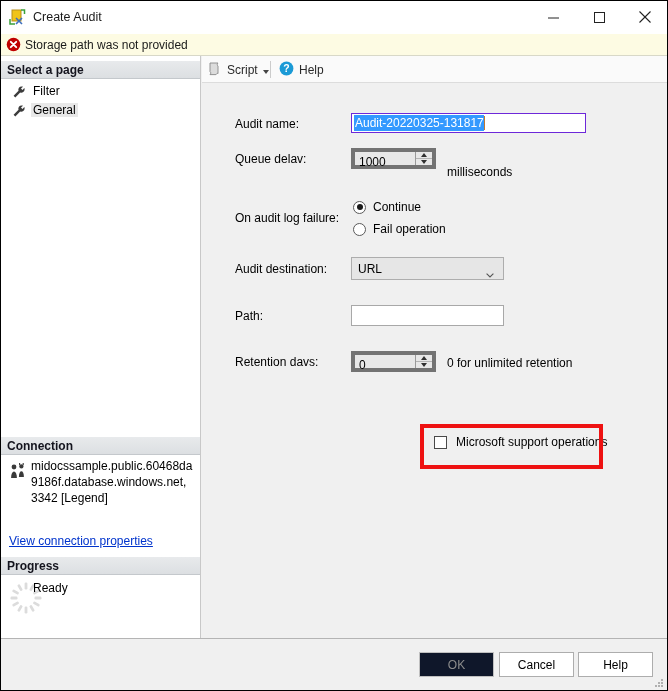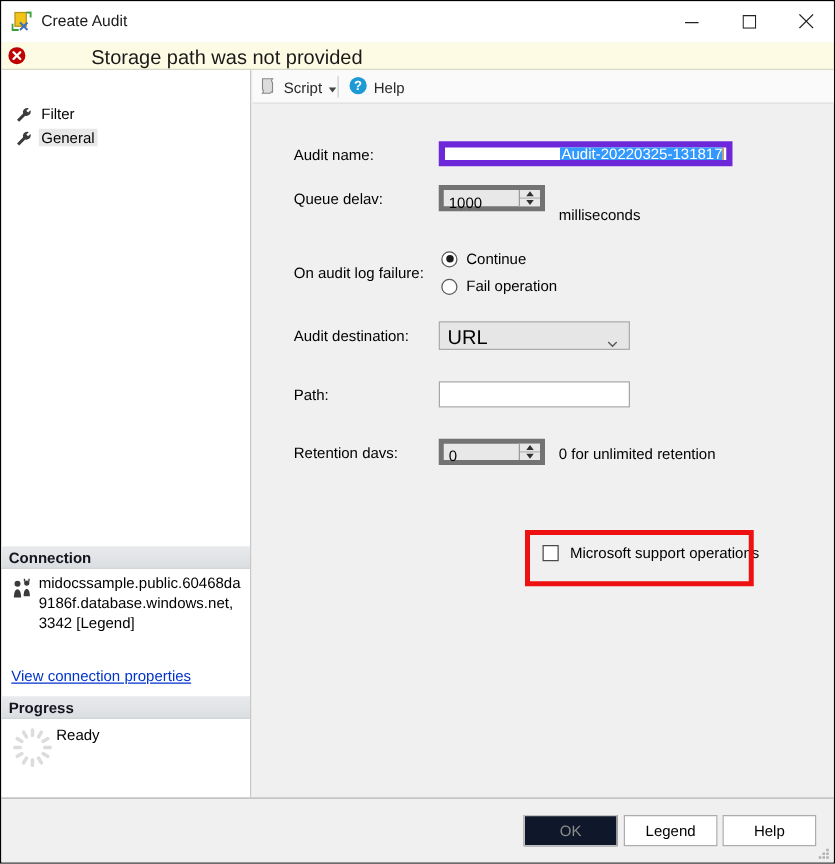--- a/index.html
+++ b/index.html
@@ -66,24 +66,23 @@
     box-sizing: border-box;
   }
   .warn-icon {
     position: absolute;
     left: 5px; top: 3px;
     width: 15px; height: 15px;
   }
   .warn-text {
     position: absolute;
     left: 24px; top: 4px;
-    font-size: 16px;
+    font-size: 12px;
     color: #1a1a1a;
     white-space: nowrap;
-    margin-left: 48px;
   }
 
   
   .leftpanel {
     position: absolute;
     left: 0; top: 55px;
     width: 200px; height: 582px;
     background: #ffffff;
     box-sizing: border-box;
     border-right: 1px solid #c8c8c8;
@@ -155,21 +154,21 @@
   }
 
   
   .spinner {
     position: absolute;
     left: 8px; top: 525px;
     width: 34px; height: 34px;
   }
   .progress-text {
     position: absolute;
-    left: 44px; top: 525px;
+    left: 32px; top: 525px;
     font-size: 12px;
     color: #000000;
   }
 
   
   .rightpanel {
     position: absolute;
     left: 201px; top: 55px;
     width: 466px; height: 582px;
     background: #f0f0f0;
@@ -224,25 +223,24 @@
     border: 1px solid #a0a0a0;
     font-family: "Liberation Sans", sans-serif;
     font-size: 12px;
     color: #000000;
     padding: 0 2px;
     outline: none;
   }
   #audit-name-box {
     left: 149px; top: 30px;
     width: 235px; height: 20px;
-    border: 5px solid #6d28d9;
+    border: 1px solid #6d28d9;
     display: flex;
     align-items: center;
     overflow: hidden;
-    justify-content: flex-end;
   }
   #audit-name-box .sel {
     background: #3399ff;
     color: #ffffff;
     font-size: 12px;
     padding: 1px 0 1px 1px;
   }
   #audit-name-box .caret {
     width: 1px; height: 14px;
     background: #c07830;
@@ -335,21 +333,21 @@
     left: 149px; top: 174px;
     width: 153px; height: 23px;
     box-sizing: border-box;
     background: #e6e6e6;
     border: 1px solid #adadad;
     cursor: default;
   }
   .combo .cval {
     position: absolute;
     left: 6px; top: 4px;
-    font-size: 16px;
+    font-size: 12px;
     color: #000000;
   }
   .combo .chev {
     position: absolute;
     right: 9px; top: 9px;
     width: 8px; height: 5px;
   }
 
   #path-box {
     left: 149px; top: 222px;
@@ -455,20 +453,23 @@
       <svg width="15" height="15" viewBox="0 0 15 15">
         <circle cx="7.5" cy="7.5" r="6.8" fill="#c00000"></circle>
         <path d="M4.8 4.8 L10.2 10.2 M10.2 4.8 L4.8 10.2" stroke="#ffffff" stroke-width="1.9" stroke-linecap="round"></path>
       </svg>
     </span>
     <span class="warn-text">Storage path was not provided</span>
   </div>
 
   <div class="leftpanel">
 
+    <div class="section-head" id="head-selectpage">
+      <span>Select a page</span>
+    </div>
 
     <div class="pagelist">
       <div class="page-item">
         <span class="wrench">
           <svg width="14" height="14" viewBox="0 0 14 14">
             <path d="M9.6 1.4a3.3 3.3 0 0 0-3.1 4.4L1.6 10.7l1.7 1.7 4.9-4.9a3.3 3.3 0 0 0 4.4-3.1c0-.5-.1-.9-.3-1.3L10.5 5 9 3.5l2-1.8c-.4-.2-.9-.3-1.4-.3z" fill="#3c3c3c"></path>
           </svg>
         </span>
         <span class="plabel">Filter</span>
       </div>
@@ -610,21 +611,21 @@
       <div class="checkbox-row">
         <span class="checkbox"></span>
         <span class="cblabel">Microsoft support operations</span>
       </div>
       <div class="redbox"></div>
     </div>
   </div>
 
   <div class="footer">
     <button class="btn" id="ok-btn">OK</button>
-    <button class="btn" id="cancel-btn">Legend</button>
+    <button class="btn" id="cancel-btn">Cancel</button>
     <button class="btn" id="help-btn-footer">Help</button>
     <span class="grip">
       <svg width="10" height="10" viewBox="0 0 10 10">
         <g fill="#b0b0b0">
           <rect x="7" y="1" width="2" height="2"></rect>
           <rect x="4" y="4" width="2" height="2"></rect>
             <rect x="7" y="4" width="2" height="2"></rect>
           <rect x="1" y="7" width="2" height="2"></rect>
             <rect x="4" y="7" width="2" height="2"></rect>
             <rect x="7" y="7" width="2" height="2"></rect>

